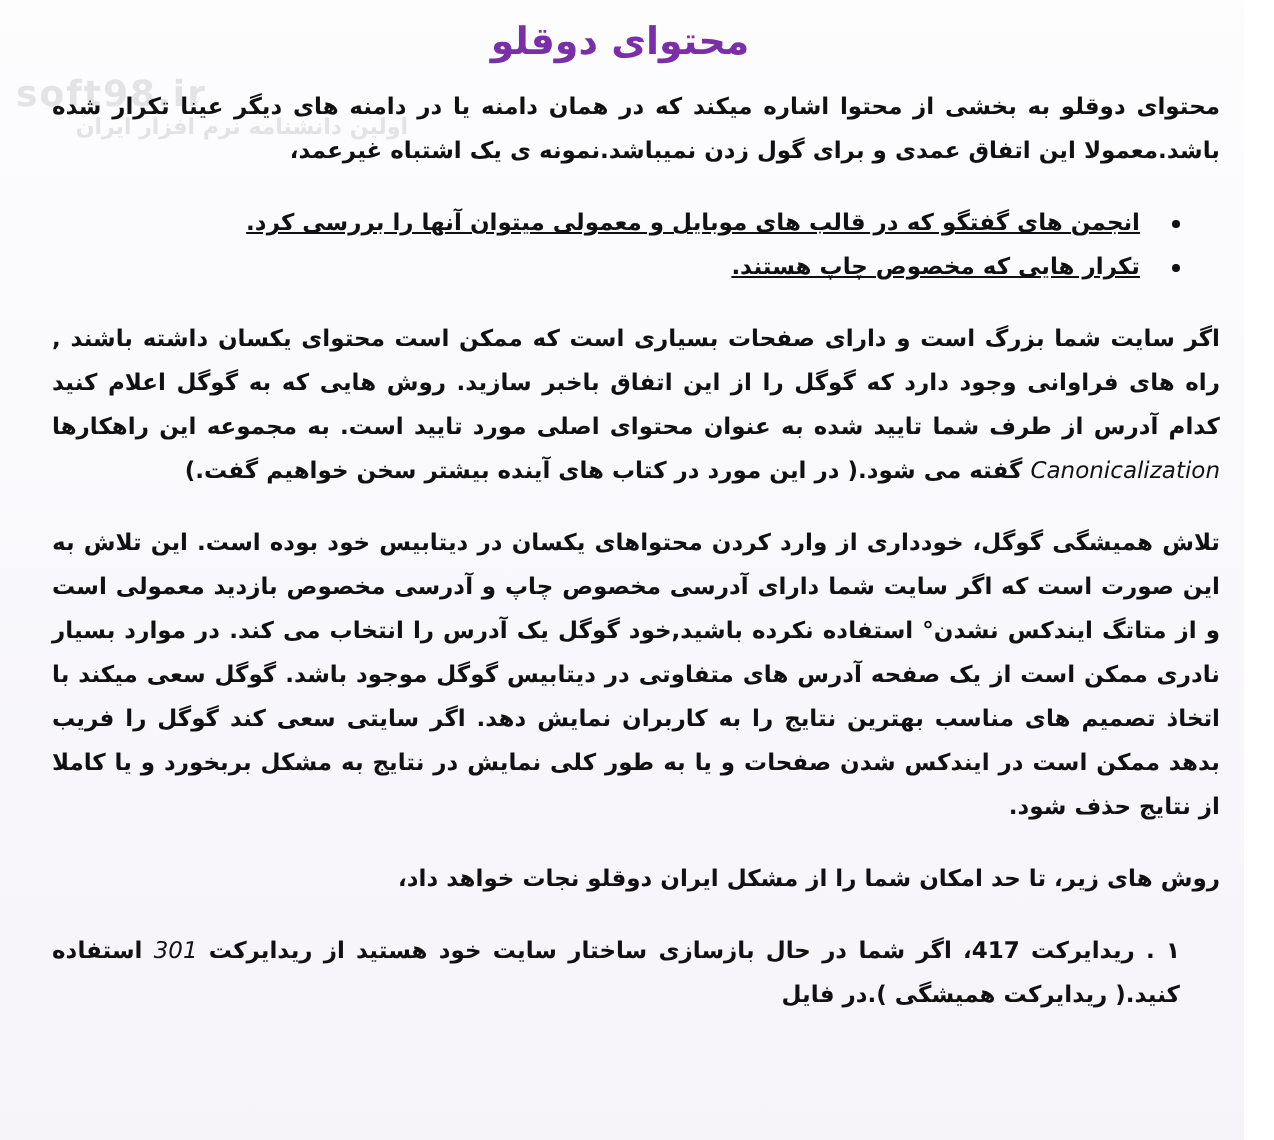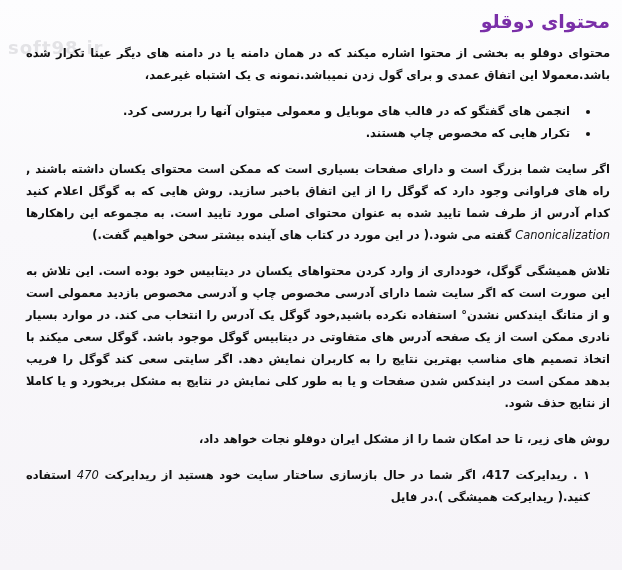--- a/index.html
+++ b/index.html
@@ -49,34 +49,35 @@
       top: 0;
       width: 600px;
       direction: rtl;
       text-align: justify;
       color: #111;
       font-size: 11.5px;
       font-weight: bold;
       line-height: 22px;
     }
     .title {
-      text-align: right;
+      text-align: center;
       color: #7a2fa8;
       font-size: 19px;
       font-weight: bold;
       margin: 6px 0 6px 0;
       line-height: 30px;
     }
     p {
       margin: 0 0 14px 16px;
     }
     ul.bullets {
       margin: 0 0 14px 0;
       padding: 0 34px 0 0;
       list-style: disc;
+      text-decoration: underline;
     }
     ul.bullets li {
       line-height: 22px;
       padding-right: 6px;
     }
     .latin {
       font-weight: normal;
       direction: ltr;
       unicode-bidi: embed;
       font-style: italic;
@@ -85,34 +86,35 @@
       padding-right: 20px;
       margin-top: 14px;
     }
   </style>
 </head>
 <body>
 
 <div class="page">
   <div class="watermark">
     <div class="wm-top">soft98.ir</div>
+    <div class="wm-bottom">اولین دانشنامه نرم افزار ایران</div>
   </div>
 
   <div class="content">
     <div class="title">محتوای دوقلو</div>
 
     <p>محتوای دوقلو به بخشی از محتوا اشاره میکند که در همان دامنه یا در دامنه های دیگر عینا تکرار شده باشد.معمولا این اتفاق عمدی و برای گول زدن نمیباشد.نمونه ی یک اشتباه غیرعمد،</p>
 
     <ul class="bullets">
       <li>انجمن های گفتگو که در قالب های موبایل و معمولی میتوان آنها را بررسی کرد.</li>
       <li>تکرار هایی که مخصوص چاپ هستند.</li>
     </ul>
 
     <p><span>اگر سایت شما بزرگ است و دارای صفحات بسیاری است که ممکن است محتوای یکسان داشته باشند , راه های فراوانی وجود دارد که گوگل را از این اتفاق باخبر سازید. روش هایی که به گوگل اعلام کنید کدام آدرس از طرف شما تایید شده به عنوان محتوای اصلی مورد تایید است. به مجموعه این راهکارها </span><span class="latin">Canonicalization</span><span> گفته می شود.( در این مورد در کتاب های آینده بیشتر سخن خواهیم گفت.)</span></p>
 
 
     <p>تلاش همیشگی گوگل، خودداری از وارد کردن محتواهای یکسان در دیتابیس خود بوده است. این تلاش به این صورت است که اگر سایت شما دارای آدرسی مخصوص چاپ و آدرسی مخصوص بازدید معمولی است و از متاتگ ایندکس نشدن° استفاده نکرده باشید,خود گوگل یک آدرس را انتخاب می کند. در موارد بسیار نادری ممکن است از یک صفحه آدرس های متفاوتی در دیتابیس گوگل موجود باشد. گوگل سعی میکند با اتخاذ تصمیم های مناسب بهترین نتایج را به کاربران نمایش دهد. اگر سایتی سعی کند گوگل را فریب بدهد ممکن است در ایندکس شدن صفحات و یا به طور کلی نمایش در نتایج به مشکل بربخورد و یا کاملا از نتایج حذف شود.</p>
 
     <p>روش های زیر، تا حد امکان شما را از مشکل ایران دوقلو نجات خواهد داد،</p>
 
-    <p class="numbered"><span>۱ . ریدایرکت 417، اگر شما در حال بازسازی ساختار سایت خود هستید از ریدایرکت </span><span class="latin">470</span><span> استفاده کنید.( ریدایرکت همیشگی ).در فایل </span></p>
+    <p class="numbered"><span>۱ . ریدایرکت 417، اگر شما در حال بازسازی ساختار سایت خود هستید از ریدایرکت </span><span class="latin">301</span><span> استفاده کنید.( ریدایرکت همیشگی ).در فایل </span></p>
   </div>
 </div>
 
 </body></html>

